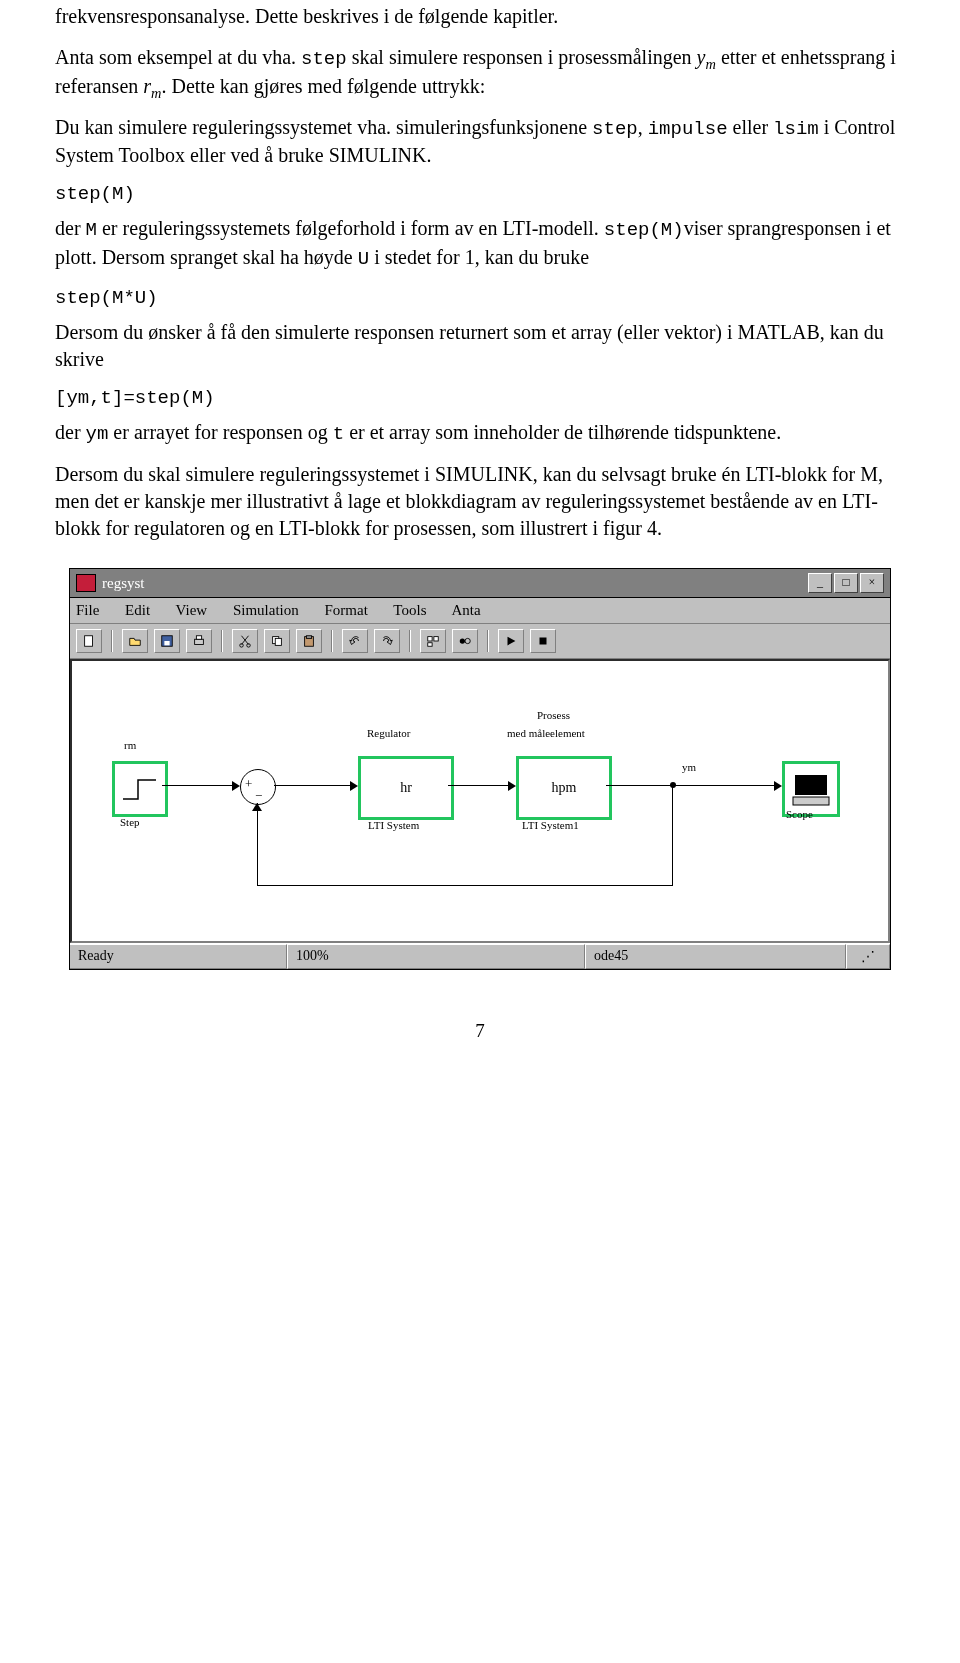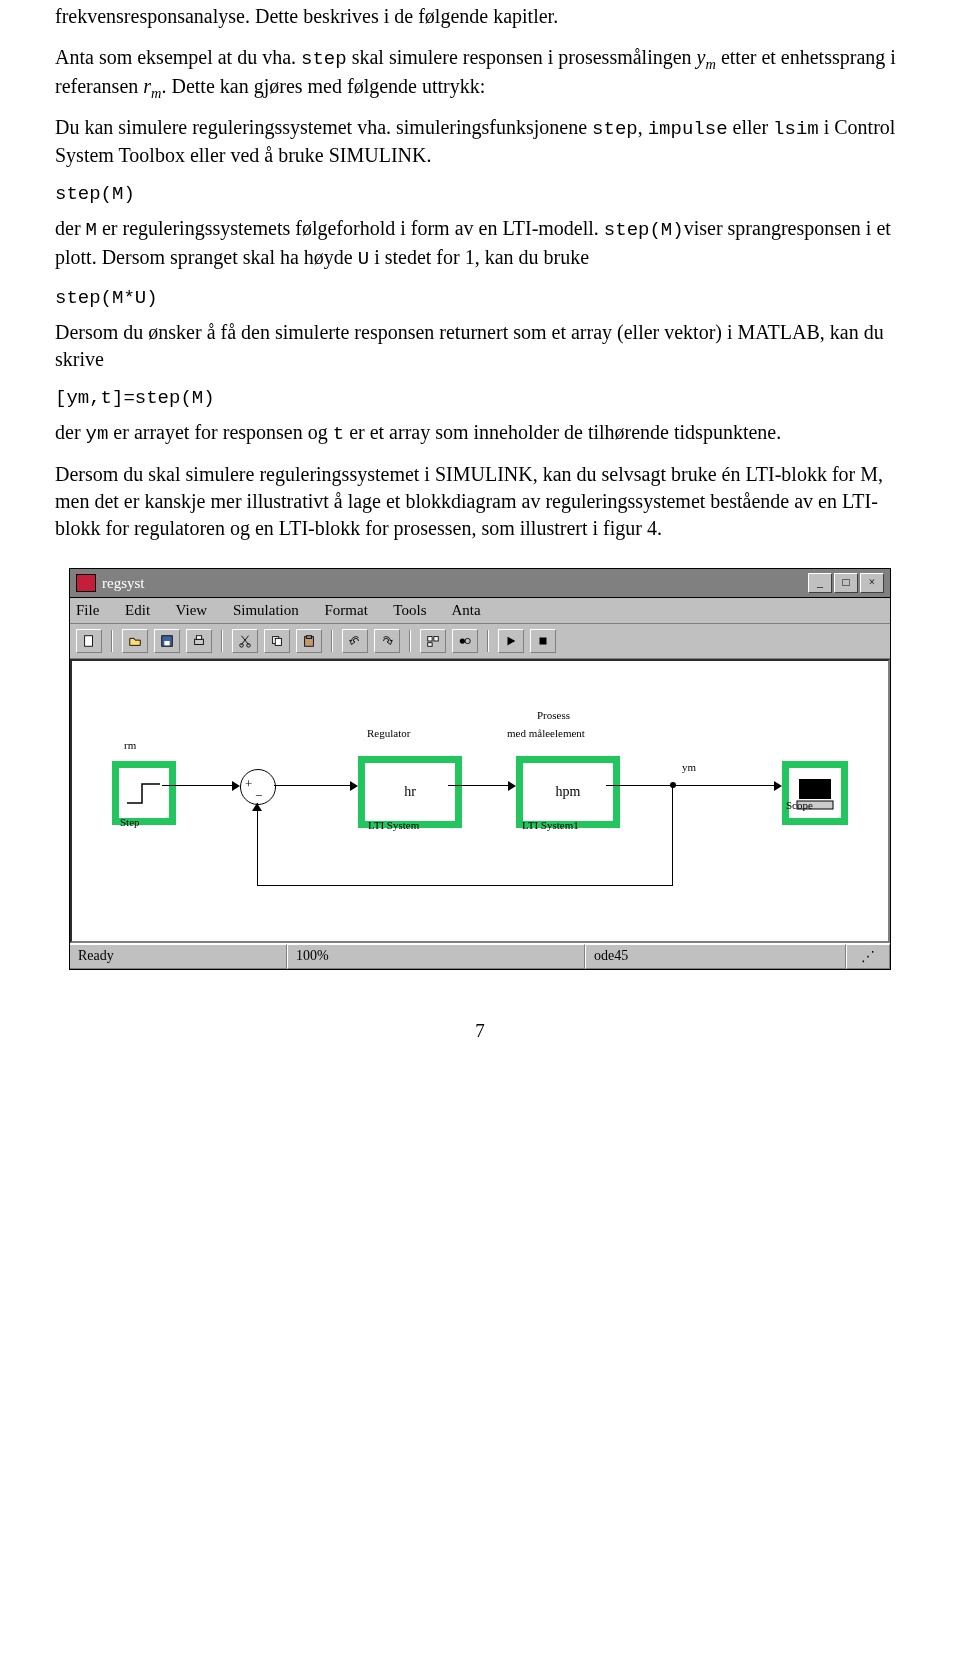--- a/index.html
+++ b/index.html
@@ -126,21 +126,21 @@
     padding: 3px 8px;
   }
   .statusbar > div:nth-child(1){ flex:0 0 200px; border-left:none; }
   .statusbar > div:nth-child(2){ flex:0 0 280px; }
   .statusbar > div:nth-child(3){ flex:1; }
   .statusbar > div:nth-child(4){ flex:0 0 26px; text-align:center; }
   
   .blk {
     position: absolute;
     background: #fff;
-    border: 7px solid #22c55e;
+    border: 3px solid #22c55e;
     text-align: center;
     font-size: 14px;
     display: flex;
     align-items: center;
     justify-content: center;
   }
   .label {
     position: absolute;
     font-size: 11px;
     text-align: center;
@@ -361,21 +361,21 @@
         <div class="label" style="left:610px; top:100px;">ym</div>
 
         <div style="position:absolute; left:598px; top:121px; width:6px; height:6px; background:#000; border-radius:50%;"></div>
 
         <div class="blk" style="left:710px; top:100px; width:52px; height:50px; background:#fff;">
           <svg width="40" height="36" viewBox="0 0 40 36">
               <rect x="4" y="4" width="32" height="20" fill="#000"></rect>
               <rect x="2" y="26" width="36" height="8" fill="#ccc" stroke="#000"></rect>
             </svg>
         </div>
-        <div class="label" style="left:714px; top:138px;">Scope</div>
+        <div class="label" style="left:714px; top:147px;">Scope</div>
 
         <div class="line" style="left:600px; top:124px; width:1px; height:100px;"></div>
         <div class="line" style="left:185px; top:224px; width:416px; height:1px;"></div>
         <div class="line" style="left:185px; top:142px; width:1px; height:83px;"></div>
         <div class="arrowU" style="left:180px; top:142px;"></div>
       </div>
 
       <div class="statusbar">
         <div>Ready</div>
         <div>100%</div>

